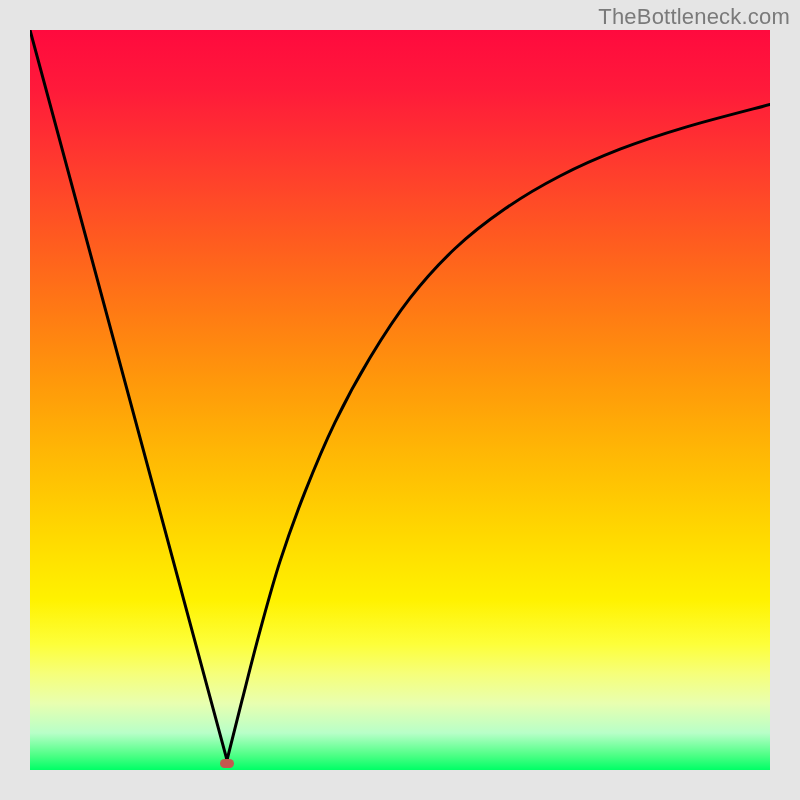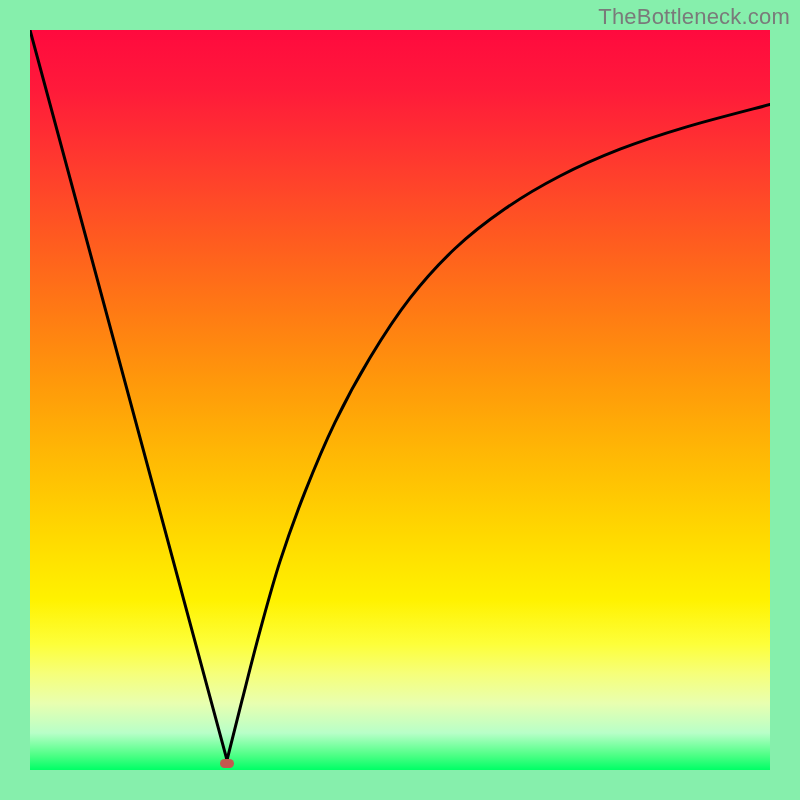--- a/index.html
+++ b/index.html
@@ -10,21 +10,21 @@
     background: #000;
     overflow: hidden;
     font-family: Arial, Helvetica, sans-serif;
   }
   .frame {
     position: absolute;
     top: 0;
     left: 0;
     width: 800px;
     height: 800px;
-    background: #86efac;
+    background: #e5e5e5;
   }
   .plot-area {
     position: absolute;
     top: 30px;
     left: 30px;
     width: 740px;
     height: 740px;
     background: linear-gradient(to bottom,
       #ff0a3e 0%,
       #ff1a3a 8%,

